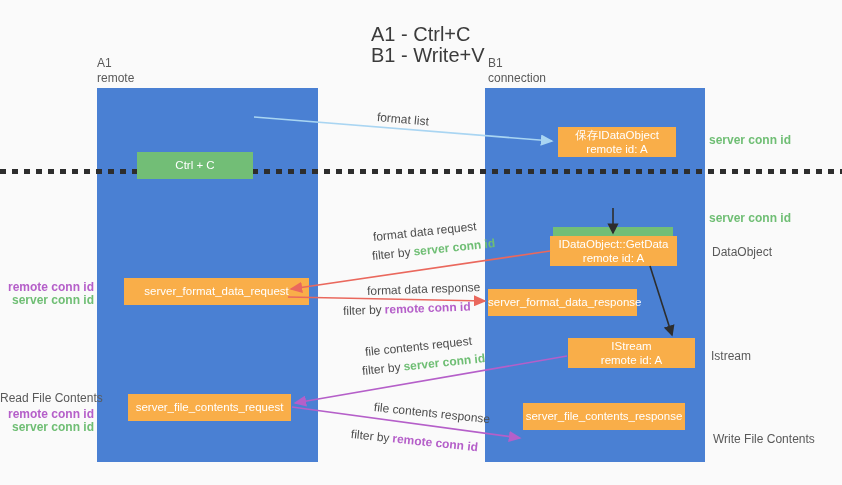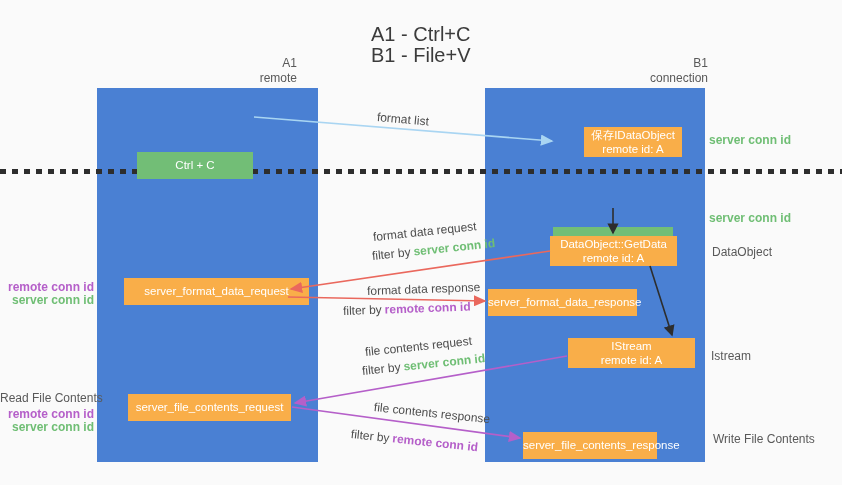--- a/index.html
+++ b/index.html
@@ -5,46 +5,46 @@
   :root{
     --column-blue:#4a80d3; --green:#72be76; --orange:#f9ae49;
     --salmon-arrow:#ea685d; --purple:#b55fc9; --light-blue-arrow:#a9d5f2;
     --green-text:#6fbe74; --gray-text:#595959; --black-arrow:#2d2d2d;
   }
   html,body{margin:0;padding:0;}
   body{font-family:"Liberation Sans","DejaVu Sans",sans-serif;background:#fafafa;}
   .canvas{position:relative;width:842px;height:485px;background:#fafafa;overflow:hidden;}
 
   .title-block{position:absolute;left:371px;top:24px;font-size:20px;line-height:21px;color:#3b3b3b;}
-  .col-header{position:absolute;top:56px;text-align:right;font-size:12px;line-height:15px;color:var(--gray-text,#595959);}
+  .col-header{position:absolute;top:56px;text-align:left;font-size:12px;line-height:15px;color:var(--gray-text,#595959);}
   .col-header.a1{left:97px;width:200px;}
   .col-header.b1{left:488px;width:220px;}
 
   .column{position:absolute;top:88px;width:221px;height:374px;background:var(--column-blue,#4a80d3);z-index:1;}
   .column.a1{left:97px;}
   .column.b1{left:485px;width:220px;}
 
   .divider{position:absolute;left:0;top:169px;width:842px;height:5px;z-index:3;
     background:repeating-linear-gradient(90deg,var(--black-arrow,#2d2d2d) 0 6px,transparent 6px 12px);}
 
   .node{position:absolute;color:#fff;text-align:center;z-index:4;font-size:11.5px;}
   .node.green{background:var(--green,#72be76);margin-top:48px;}
   .node.orange{background:var(--orange,#f9ae49);}
   .node.one-line{line-height:27px;height:27px;}
   .node.two-line{padding-top:2px;line-height:13.5px;}
 
   .n-ctrl-c{left:137px;top:104px;width:116px;height:29px;line-height:29px;}
-  .n-save{left:584px;top:127px;width:98px;height:28px;text-align:center;}
+  .n-save{left:558px;top:127px;width:118px;height:28px;text-align:center;}
   .n-ctrl-v{left:553px;top:179px;width:120px;height:16px;line-height:28px;}
   .n-getdata{left:550px;top:236px;width:127px;height:28px;}
   .n-fmt-req{left:124px;top:278px;width:185px;}
   .n-fmt-resp{left:488px;top:289px;width:149px;}
   .n-istream{left:568px;top:338px;width:127px;height:28px;}
   .n-file-req{left:128px;top:394px;width:163px;}
-  .n-file-resp{left:523px;top:432px;width:134px;}
+  .n-file-resp{left:523px;top:403px;width:162px;}
 
   .lbl{position:absolute;white-space:nowrap;font-size:12px;color:#4d4d4d;z-index:5;transform-origin:0 50%;}
   .lbl .green-t{color:var(--green-text,#6fbe74);font-weight:bold;}
   .lbl .purple-t{color:var(--purple,#b55fc9);font-weight:bold;}
   .lbl .pre{margin-right:3px;}
   .side{position:absolute;white-space:nowrap;font-size:12px;z-index:5;}
   .side.gray{color:var(--gray-text,#595959);}
   .side.greenb{color:var(--green-text,#6fbe74);font-weight:bold;}
   .side.purpleb{color:var(--purple,#b55fc9);font-weight:bold;}
   .left-align{left:0;width:94px;text-align:right;}
@@ -57,21 +57,21 @@
   .ln-black{stroke:var(--black-arrow,#2d2d2d);}
   .mk-blue{fill:#a9d5f2;} .mk-salmon{fill:#ea685d;} .mk-purple{fill:#b55fc9;} .mk-black{fill:#2d2d2d;}
 </style>
 </head>
 <body>
 
 <div class="canvas">
 
   <div class="title-block">
     <div>A1 - Ctrl+C</div>
-    <div>B1 - File+V</div>
+    <div>B1 - Write+V</div>
   </div>
 
   <div class="col-header a1">
     <div>A1</div>
     <div>remote</div>
   </div>
   <div class="col-header b1">
     <div>B1</div>
     <div>connection</div>
   </div>
@@ -85,21 +85,21 @@
     <span>Ctrl + C</span>
   </div>
   <div class="node orange two-line n-save">
     <div>保存IDataObject</div>
     <div>remote id: A</div>
   </div>
   <div class="node green n-ctrl-v">
     <span>Ctrl + V</span>
   </div>
   <div class="node orange two-line n-getdata">
-    <div>DataObject::GetData</div>
+    <div>IDataObject::GetData</div>
     <div>remote id: A</div>
   </div>
   <div class="node orange one-line n-fmt-req">
     <span>server_format_data_request</span>
   </div>
   <div class="node orange one-line n-fmt-resp">
     <span>server_format_data_response</span>
   </div>
   <div class="node orange two-line n-istream">
     <div>IStream</div>

